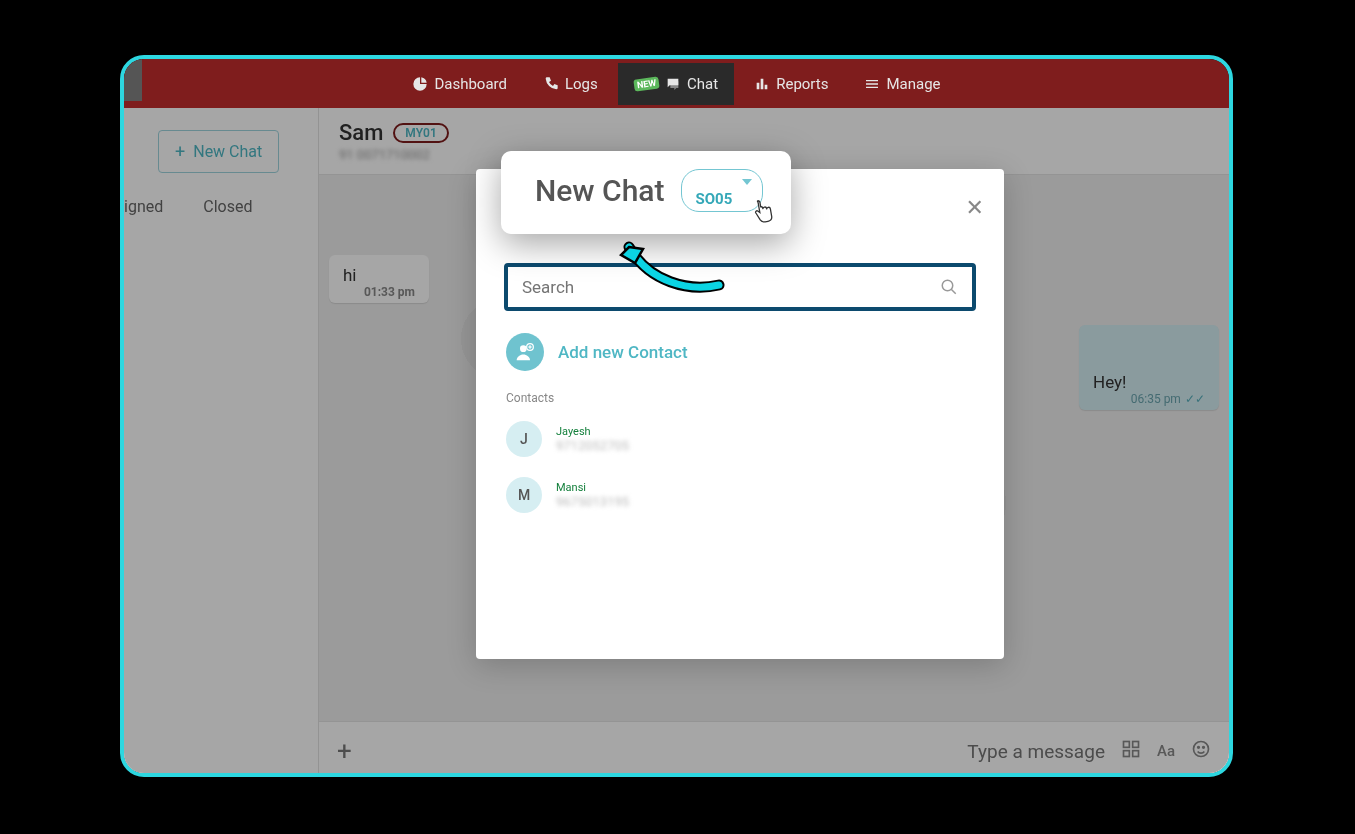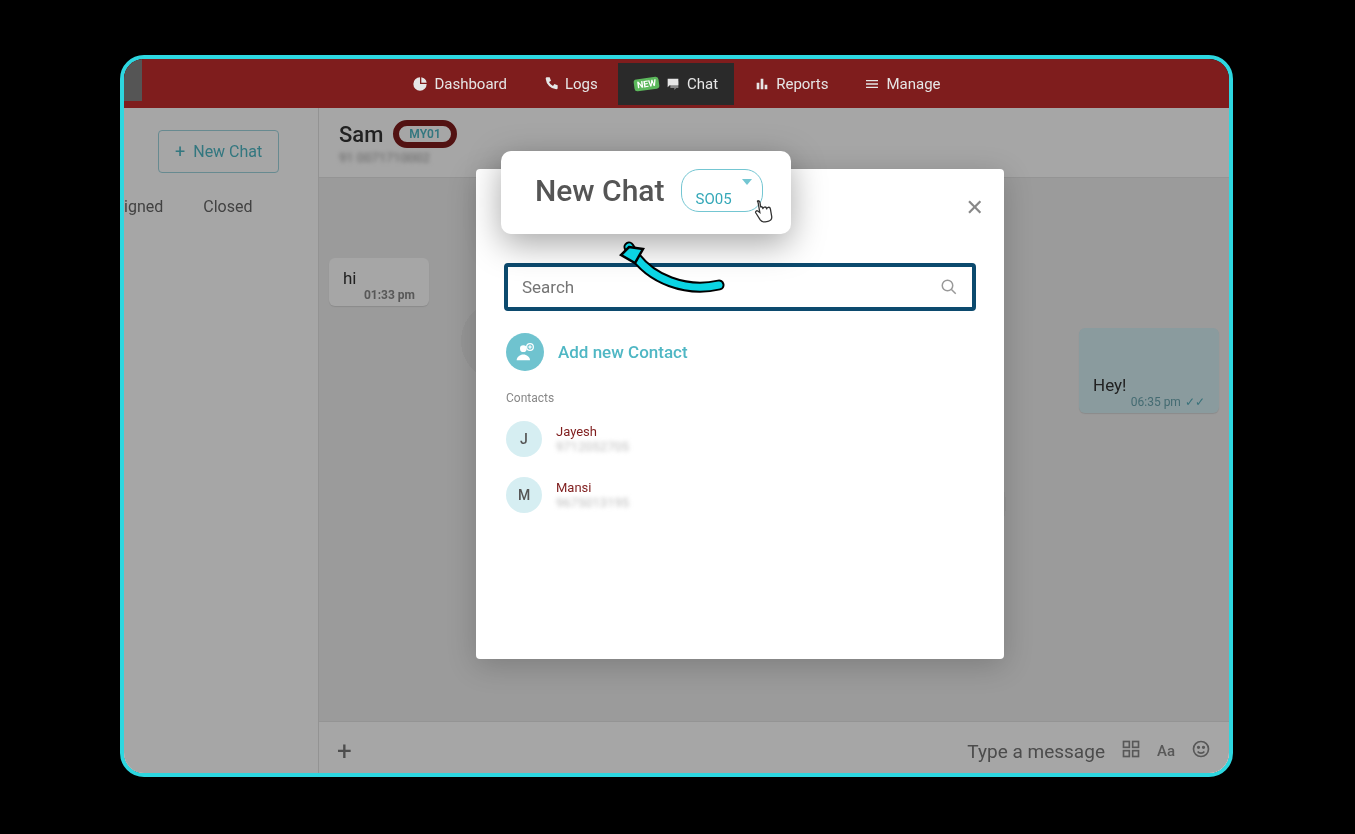--- a/index.html
+++ b/index.html
@@ -81,21 +81,21 @@
   .placeholder-text { color:#aaa; font-size:14px; margin-top:200px; padding-left:10px; filter: blur(1px);}
 
   
   .chat-area { flex: 1; display: flex; flex-direction: column; background: #f2f2f2; }
   .chat-header {
     background: #fff; padding: 12px 20px; border-bottom: 1px solid #e4e4e4;
     display: flex; align-items: center; gap: 10px;
   }
   .chat-title { font-size: 22px; color: #333; font-weight: 500; }
   .chip {
-    border: 6px solid #7f1d1d; color: #4fb7c4; border-radius: 14px;
+    border: 2px solid #7f1d1d; color: #4fb7c4; border-radius: 14px;
     padding: 1px 10px; font-size: 12px; font-weight: 600;
   }
   .chat-sub { font-size: 13px; color: #999; filter: blur(2px); margin-top:2px;}
 
   
   .messages {
     flex: 1; position: relative;
     background-color: #eee;
     background-image: radial-gradient(circle at 20% 30%, rgba(0,0,0,0.03) 0 40px, transparent 40px),
                       radial-gradient(circle at 70% 60%, rgba(0,0,0,0.03) 0 50px, transparent 50px);
@@ -152,21 +152,21 @@
     left: 377px; top: 92px;
     background: #fff; border-radius: 10px;
     box-shadow: 0 10px 34px rgba(0,0,0,0.35);
     padding: 18px 28px 22px 34px;
     display: flex; align-items: center; gap: 16px;
   }
   .popover-header .title { font-size: 30px; color: #555; font-weight: 500; }
   .dropdown-chip {
     border: 1.5px solid #74c6d2; color: #35a8b8;
     border-radius: 18px; padding: 20px 30px 3px 14px;
-    font-size: 15px; font-weight: 400; position: relative; cursor: pointer;
+    font-size: 15px; font-weight: 700; position: relative; cursor: pointer;
   }
   .dropdown-chip::after {
     content: ""; position: absolute; right: 10px; top: 9px;
     border-left: 5px solid transparent; border-right: 5px solid transparent;
     border-top: 6px solid #74c6d2;
   }
   .cursor-hand {
     position: absolute; left: 628px; top: 140px; z-index: 25;
     font-size: 22px; transform: rotate(-10deg);
   }
@@ -198,21 +198,21 @@
   .contacts-scroll::-webkit-scrollbar-thumb { background: #c4c4c4; }
 
   .contact-row {
     display: flex; align-items: center; gap: 14px; padding: 10px 2px; cursor: pointer;
   }
   .contact-row .avatar {
     width: 36px; height: 36px; border-radius: 50%;
     background: #d6eef2; color: #555; font-size: 14px; font-weight: 500;
     display: flex; align-items: center; justify-content: center;
   }
-  .contact-row .info .name { font-size: 13px; color: #7f1d1d; }
+  .contact-row .info .name { font-size: 11px; color: #15803d; }
   .contact-row .info .sub { font-size: 13px; color: #bbb; filter: blur(2px); }
 
   
   .arrow-anno {
     position: absolute; z-index: 30;
     left: 495px; top: 178px; width: 110px; height: 60px;
   }
 </style>
 </head>
 <body>

